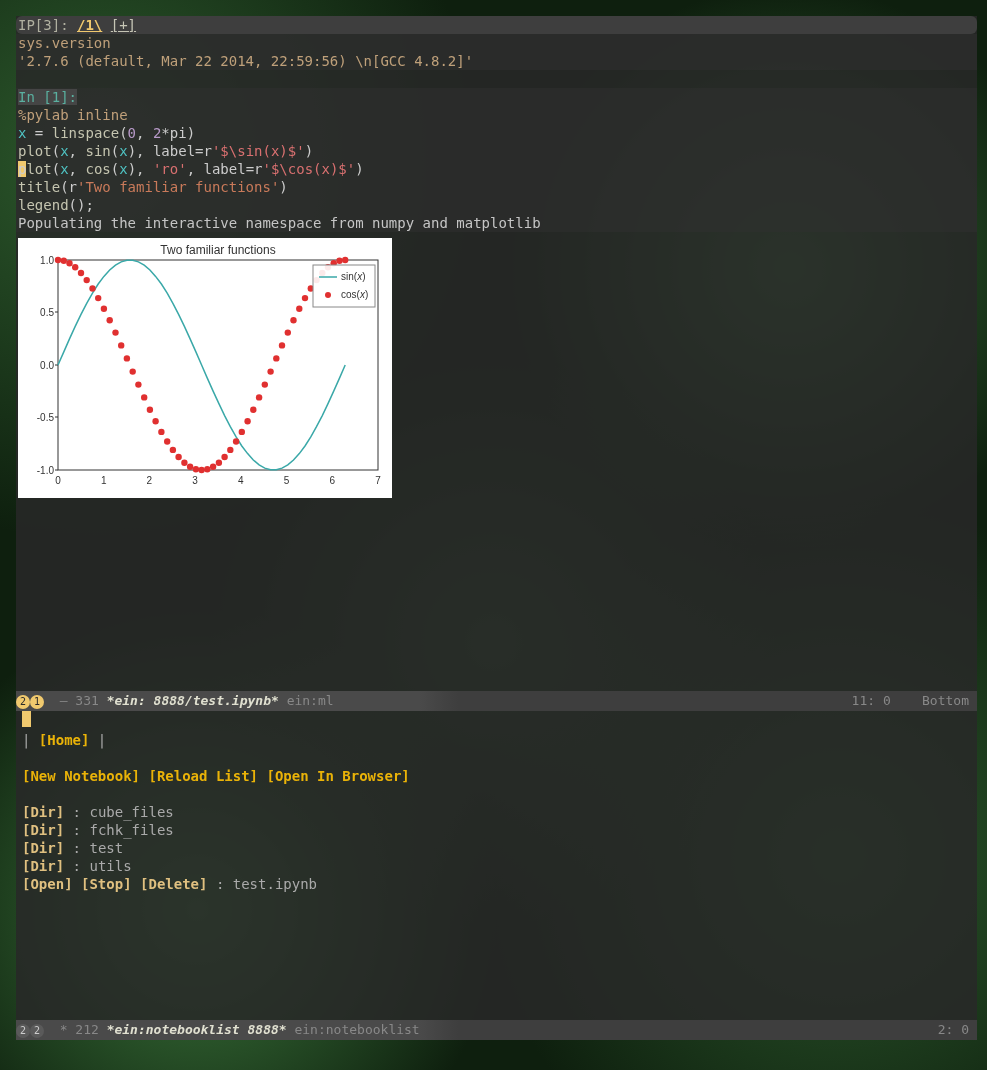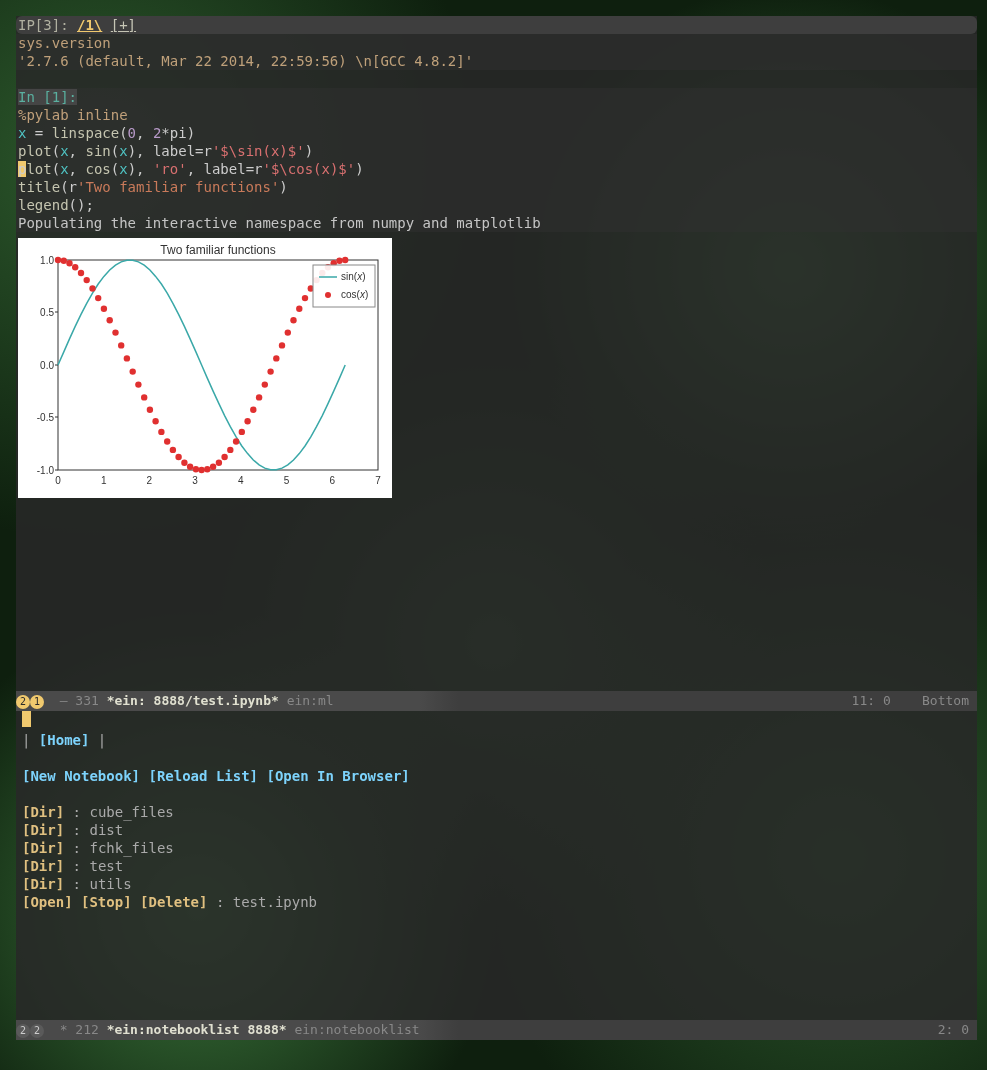--- a/index.html
+++ b/index.html
@@ -71,35 +71,35 @@
   left: 0; right: 0;
   height: 20px;
   background: linear-gradient(to right, #4a4a4a 0%, #4a4a4a 42%, #3e3e3e 46%, #3e3e3e 100%);
   color: #888;
   line-height: 20px;
   font-size: 13px;
 }
 .statusbar .badge { display:inline-block; width:14px;height:14px;border-radius:50%; text-align:center; line-height:14px; font-size:10px; vertical-align:middle;}
 .badge-on { background:#f0c96e; color:#2a2a2a;}
 .badge-off { background:#5a5a5a; color:#ccc;}
-.statusbar .buf { color:#e0e0d0; font-weight:bold;}
+.statusbar .buf { color:#e0e0d0; font-weight:bold;font-style:italic;}
 .statusbar .mode { color:#888;}
 .statusbar .rt { position:absolute; right:8px;}
 .top-status { top: 675px; }
 .bot-status { bottom: 0; }
 .lower-pane {
   position: absolute;
   top: 695px; left:0; right:0; bottom:20px;
   padding: 0 6px;
   line-height: 18px;
   color: #c0c0b0;
 }
 .nblist-title { color: #d0c99a; }
 .nb-cursor { background:#f0c96e; width:9px; height:16px; display:inline-block;}
-.nb-action { color: #7dd3fc; font-weight: bold;}
+.nb-action { color: #eab308; font-weight: bold;}
 .nb-dir { color:#e0c080; font-weight:bold;margin-top:48px;}
 .nb-entry { color:#aaa;}
 .upper-pane {
   position: absolute;
   top: 18px; left: 0; right: 0;
   height: 805px;
 }
 svg text { font-family: sans-serif; }
 </style>
 </head>
@@ -246,21 +246,20 @@
   <div><span style="color:#aaa">| </span><span class="nb-action">[Home]</span><span style="color:#aaa"> |</span></div>
   <div style="height:18px"></div>
   <div>
     <span class="nb-action">[New Notebook]</span>
     <span class="nb-action">[Reload List]</span>
     <span class="nb-action">[Open In Browser]</span>
   </div>
   <div style="height:18px"></div>
   <div id="nblist-entries">
         <div> <span class="nb-dir">[Dir]</span> <span class="nb-entry">: cube_files</span></div>
-        <div> <span class="nb-dir">[Dir]</span> <span class="nb-entry">: dist</span></div>
         <div> <span class="nb-dir">[Dir]</span> <span class="nb-entry">: fchk_files</span></div>
         <div> <span class="nb-dir">[Dir]</span> <span class="nb-entry">: test</span></div>
         <div> <span class="nb-dir">[Dir]</span> <span class="nb-entry">: utils</span></div>
         <div> <span class="nb-dir">[Open]</span> <span class="nb-dir">[Stop]</span> <span class="nb-dir">[Delete]</span> <span class="nb-entry">: test.ipynb</span></div>
       </div>
 </div>
 
 <div class="statusbar bot-status">
   <span class="badge badge-off">2</span><span class="badge badge-off">2</span>
   <span style="color:#888;"> &nbsp;* </span><span>212 </span>

